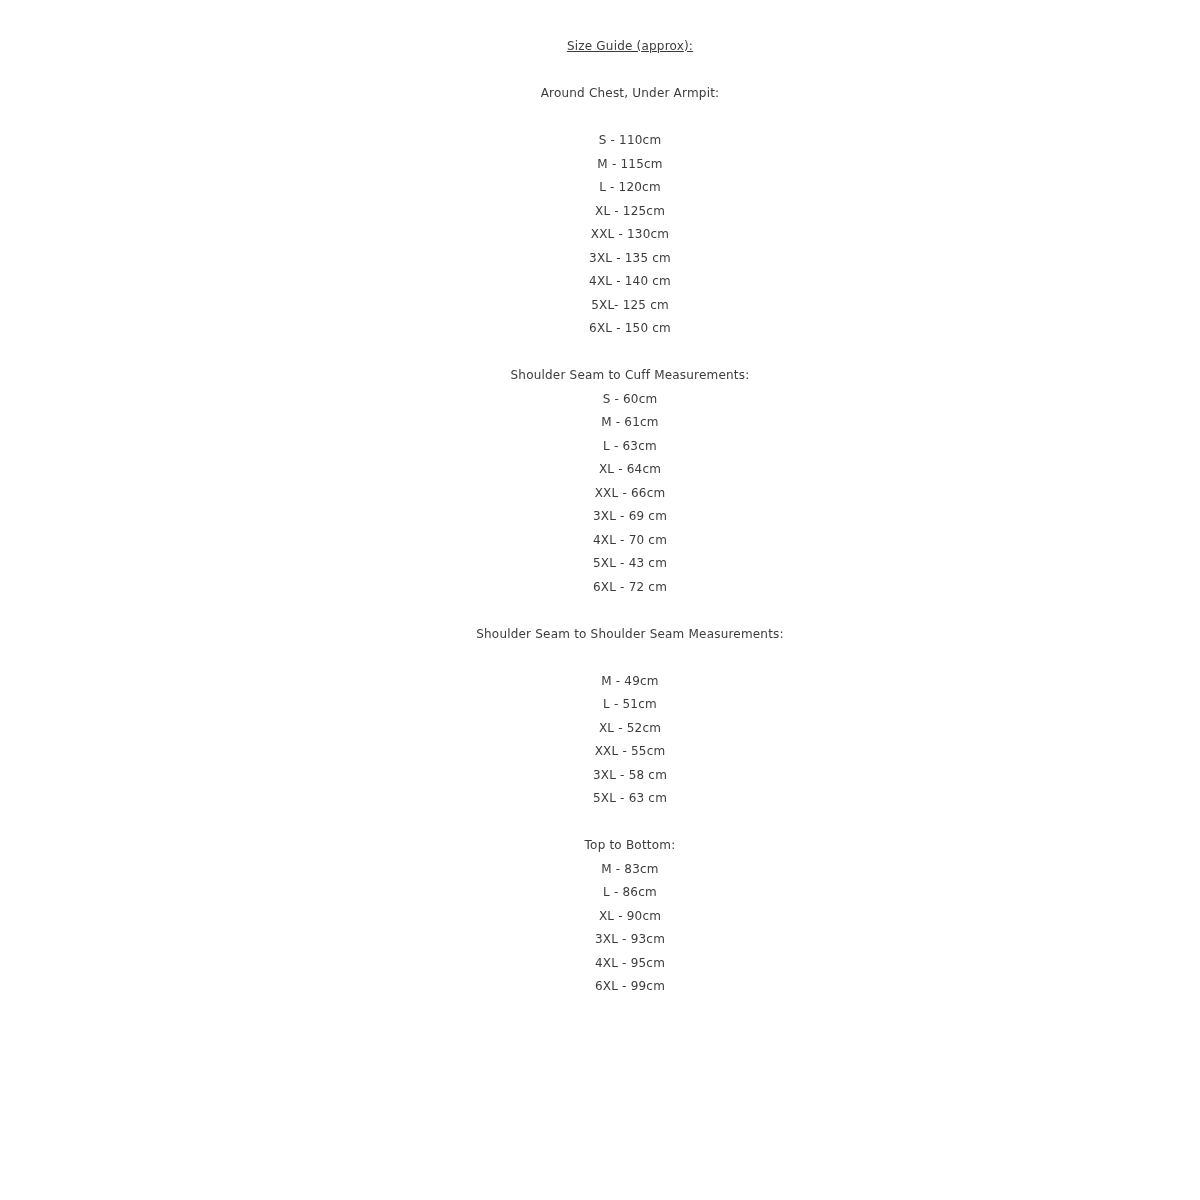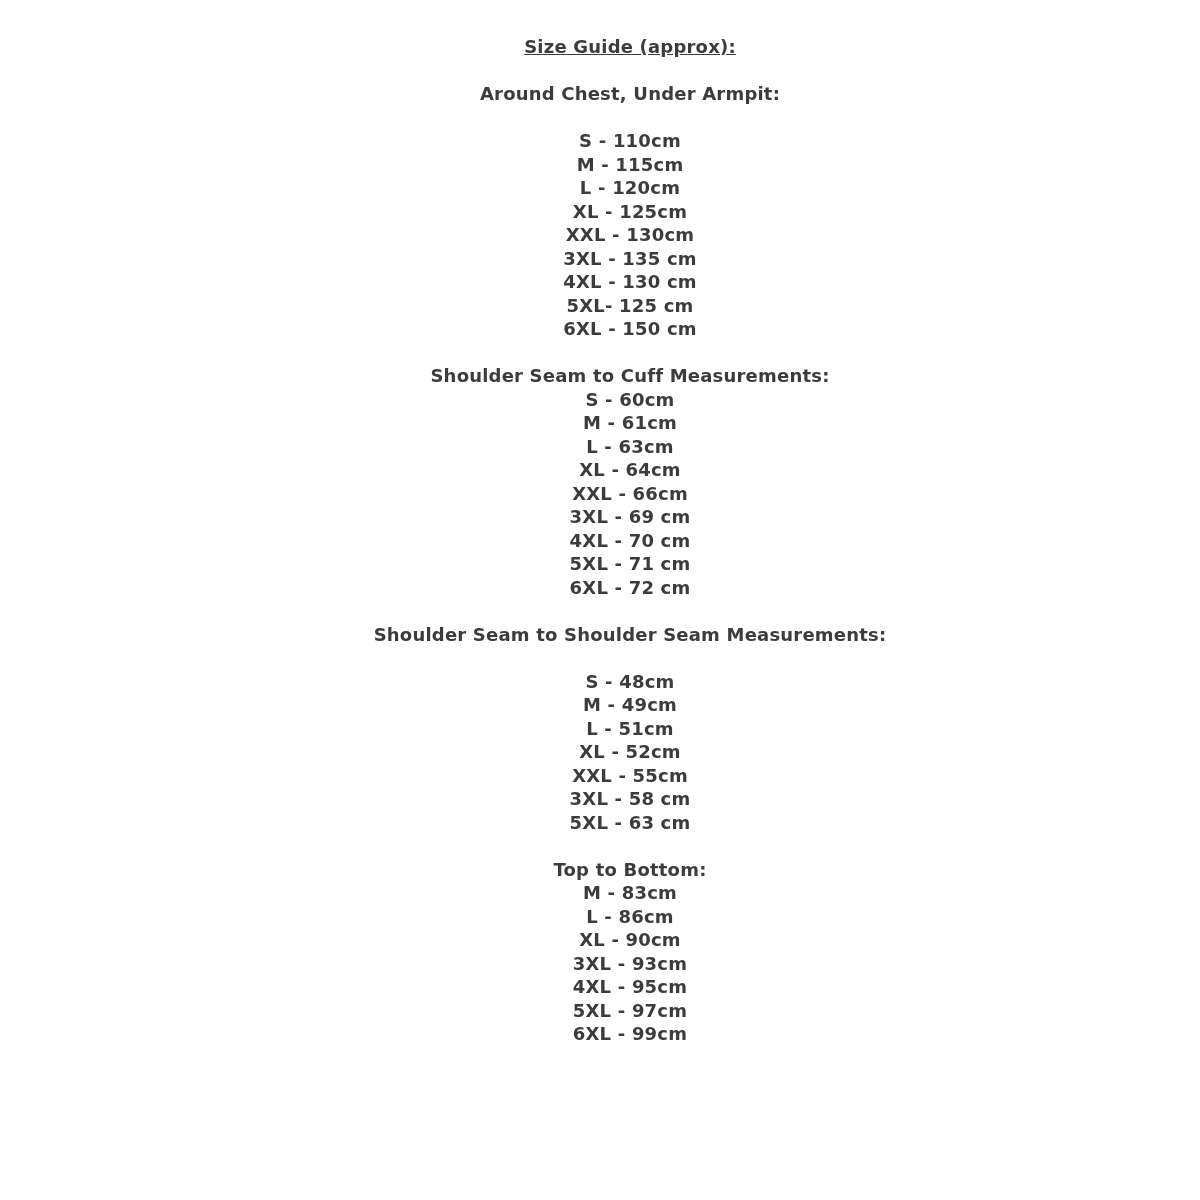--- a/index.html
+++ b/index.html
@@ -17,27 +17,26 @@
   .page {
     box-sizing: border-box;
     padding-top: 35px;
     padding-left: 60px;
     width: 1200px;
   }
   .content {
     width: 1140px;
   }
   .line {
-    font-size: 18px;
+    font-size: 12px;
     line-height: 23.5px;
     height: 23.5px;
     text-align: center;
     white-space: pre;
     letter-spacing: 0.2px;
-    font-weight: bold;
   }
   .line.blank {
     
   }
   .line.title {
     text-decoration: underline;
   }
 </style>
 </head>
 <body>
@@ -48,48 +47,46 @@
     <div id="sections">
         <div class="line blank"></div>
         <div class="line header">Around Chest, Under Armpit:</div>
         <div class="line blank"></div>
         <div class="line item">S - 110cm</div>
         <div class="line item">M - 115cm</div>
         <div class="line item">L - 120cm</div>
         <div class="line item">XL - 125cm</div>
         <div class="line item">XXL - 130cm</div>
         <div class="line item">3XL - 135 cm</div>
-        <div class="line item">4XL - 130 cm</div>
+        <div class="line item">4XL - 140 cm</div>
         <div class="line item">5XL- 125 cm</div>
         <div class="line item">6XL - 150 cm</div>
         <div class="line blank"></div>
         <div class="line header">Shoulder Seam to Cuff Measurements:</div>
         <div class="line item">S - 60cm</div>
         <div class="line item">M - 61cm</div>
         <div class="line item">L - 63cm</div>
         <div class="line item">XL - 64cm</div>
         <div class="line item">XXL - 66cm</div>
         <div class="line item">3XL - 69 cm</div>
         <div class="line item">4XL - 70 cm</div>
-        <div class="line item">5XL - 71 cm</div>
+        <div class="line item">5XL - 43 cm</div>
         <div class="line item">6XL - 72 cm</div>
         <div class="line blank"></div>
         <div class="line header">Shoulder Seam to Shoulder Seam Measurements:</div>
         <div class="line blank"></div>
-        <div class="line item">S - 48cm</div>
         <div class="line item">M - 49cm</div>
         <div class="line item">L - 51cm</div>
         <div class="line item">XL - 52cm</div>
         <div class="line item">XXL - 55cm</div>
         <div class="line item">3XL - 58 cm</div>
         <div class="line item">5XL - 63 cm</div>
         <div class="line blank"></div>
         <div class="line header">Top to Bottom:</div>
         <div class="line item">M - 83cm</div>
         <div class="line item">L - 86cm</div>
         <div class="line item">XL - 90cm</div>
         <div class="line item">3XL - 93cm</div>
         <div class="line item">4XL - 95cm</div>
-        <div class="line item">5XL - 97cm</div>
         <div class="line item">6XL - 99cm</div>
       </div>
   </div>
 </div>
 
 </body></html>

